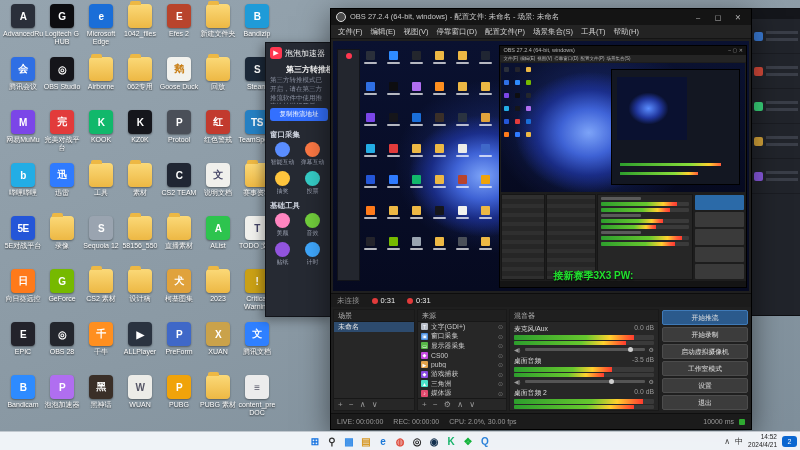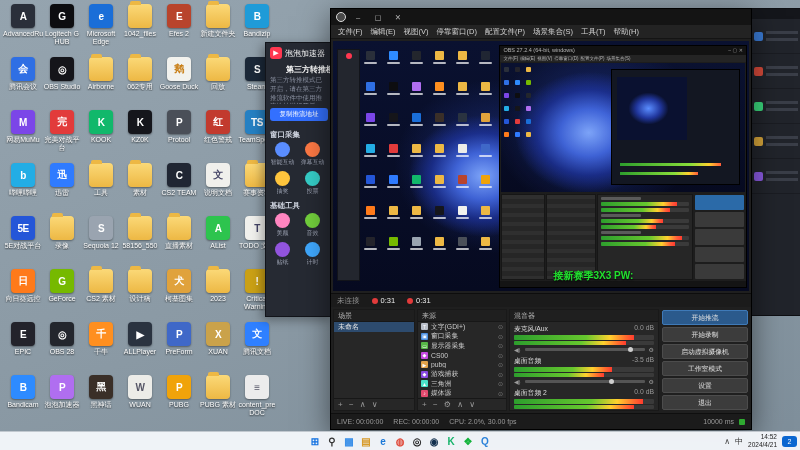--- a/index.html
+++ b/index.html
@@ -559,20 +559,21 @@
       </div>
     <div class="rwin-row">
         <div class="rwin-dot" style="background:#8a5ae0"></div>
         <div class="rwin-lines"></div>
       </div>
   </div>
 
   <div class="obs">
     <div class="obs-titlebar">
       <div class="obs-logo"></div>
+      <div class="obs-title-text">OBS 27.2.4 (64-bit, windows) - 配置文件: 未命名 - 场景: 未命名</div>
       <div class="win-btn">–</div>
       <div class="win-btn">▢</div>
       <div class="win-btn">✕</div>
     </div>
     <div class="obs-menubar">
         <span class="obs-menu-item">文件(F)</span>
         <span class="obs-menu-item">编辑(E)</span>
         <span class="obs-menu-item">视图(V)</span>
         <span class="obs-menu-item">停靠窗口(D)</span>
         <span class="obs-menu-item">配置文件(P)</span>

